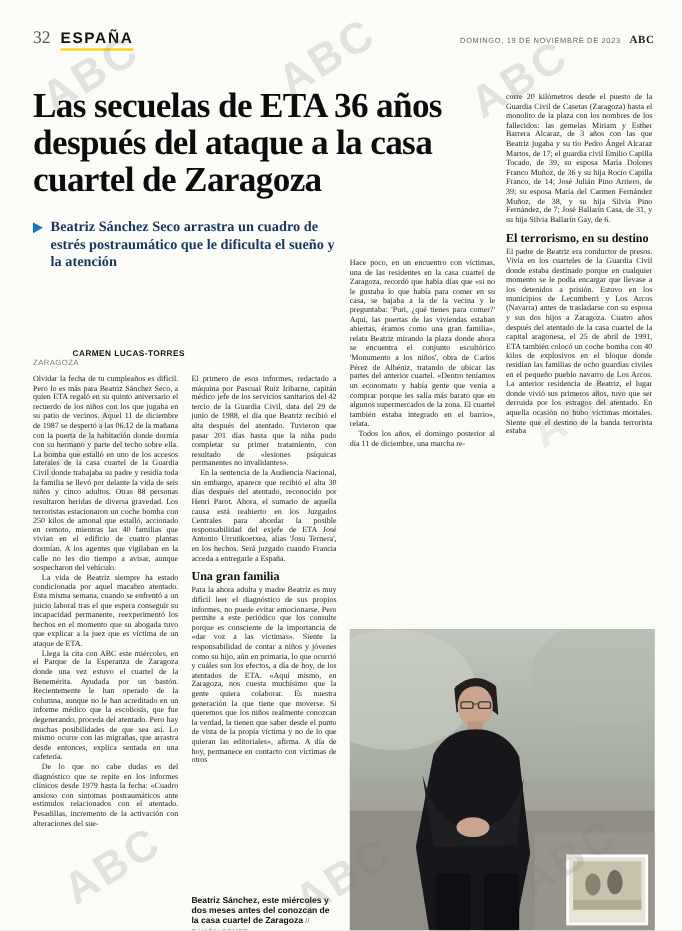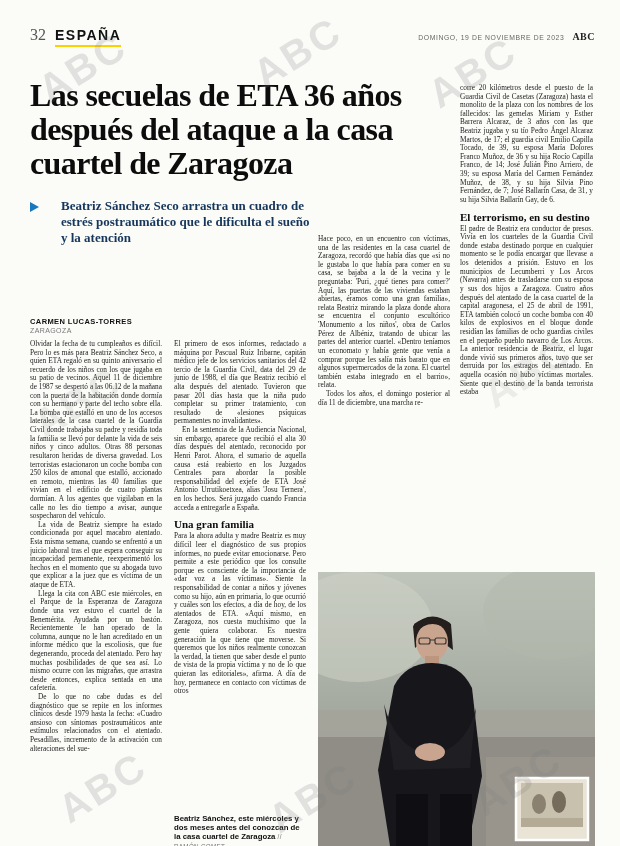--- a/index.html
+++ b/index.html
@@ -46,34 +46,34 @@
   .headline{
     position:absolute;left:30px;top:78px;width:446px;
     margin:0;
     font-family:"Liberation Serif",serif;
     font-weight:bold;font-size:32px;line-height:1.07;
     letter-spacing:-0.6px;color:#0c0c0c;
     z-index:2;
   }
   
   .bullets{position:absolute;left:30px;top:198px;width:282px;z-index:2;}
-  .bullet{display:flex;gap:22px;margin-bottom:13px;}
+  .bullet{display:flex;gap:7px;margin-bottom:13px;}
   .tri{
     flex:0 0 auto;width:0;height:0;margin-top:4px;
     border-left:9px solid #1878be;
     border-top:5.5px solid transparent;
     border-bottom:5.5px solid transparent;
   }
   .bullet-text{
     font-family:"Liberation Serif",serif;font-weight:bold;
     font-size:13px;line-height:1.22;color:#16365c;
   }
   
   .byline{position:absolute;left:30px;top:317px;z-index:2;font-family:"Liberation Sans",sans-serif;}
-  .byline .author{display:block;font-weight:bold;font-size:7.5px;letter-spacing:0.4px;color:#111;}
+  .byline .author{display:block;font-weight:bold;font-size:7.5px;letter-spacing:0.4px;color:#111;margin-left:36px;}
   .byline .place{display:block;font-size:7px;letter-spacing:0.4px;color:#777;margin-top:1px;}
   
   .col{
     position:absolute;width:132px;overflow:hidden;z-index:2;
     font-size:7.3px;line-height:1.18;text-align:justify;color:#222;
   }
   .col p{margin:0;}
   .col p + p{text-indent:8px;}
   .col h3{
     margin:6px 0 2px;font-size:11px;line-height:1.1;

